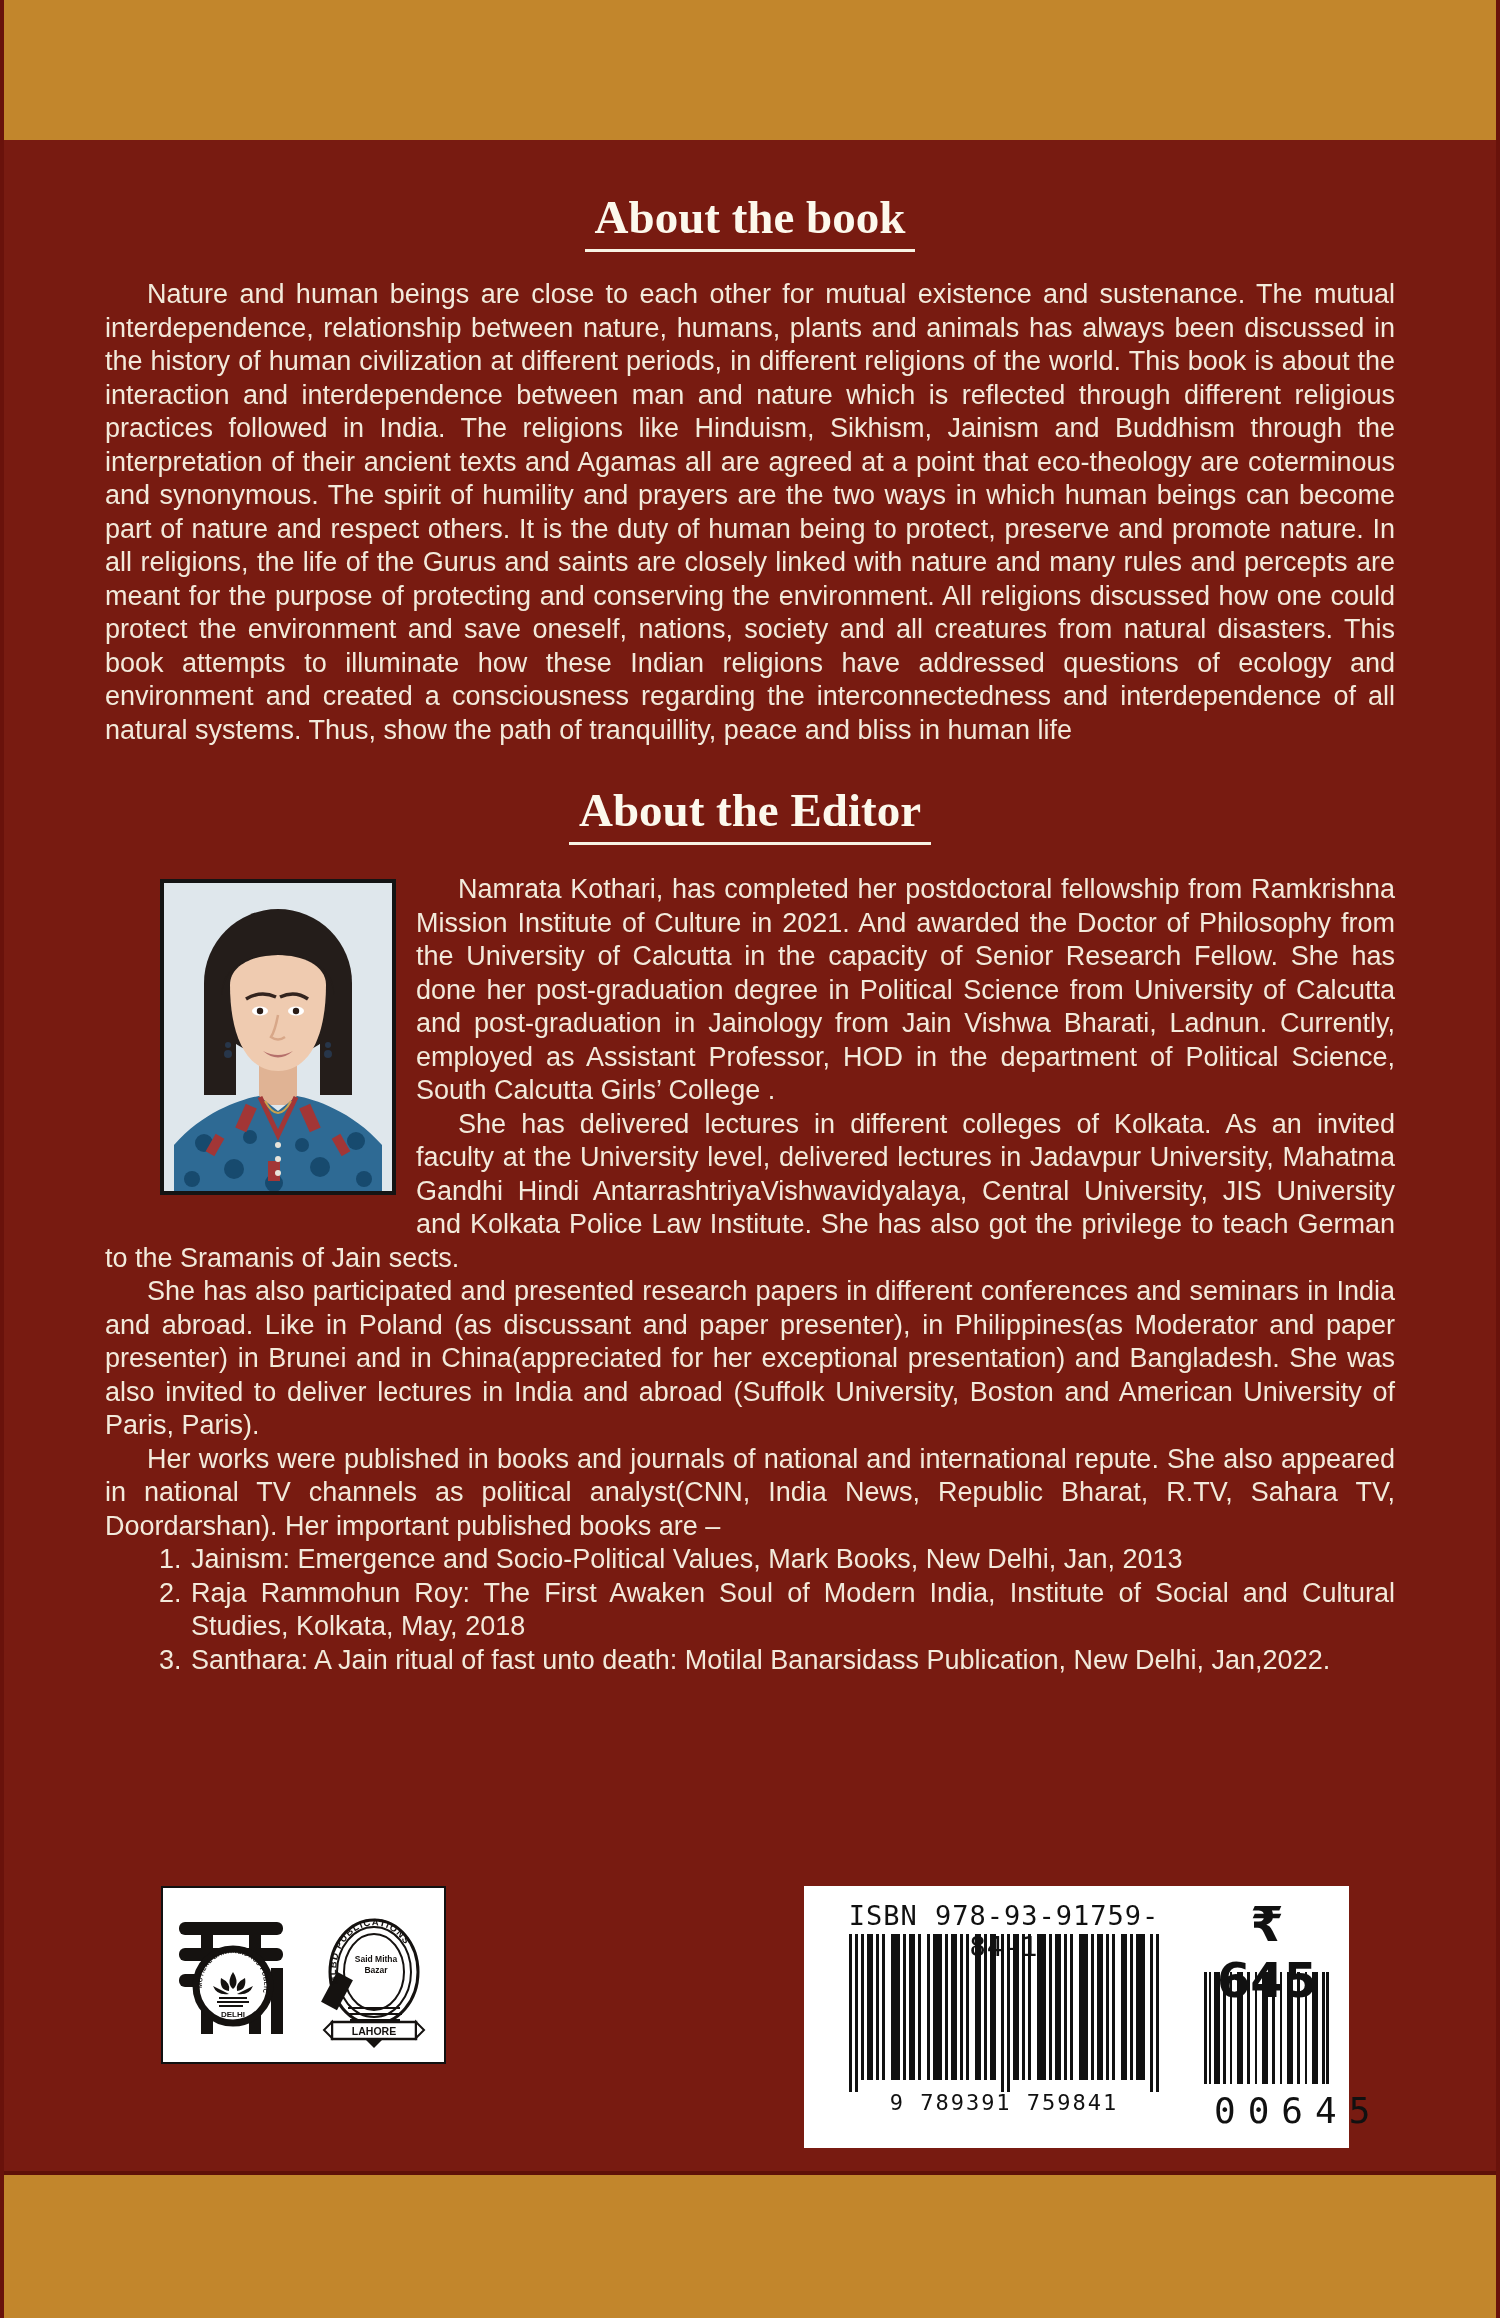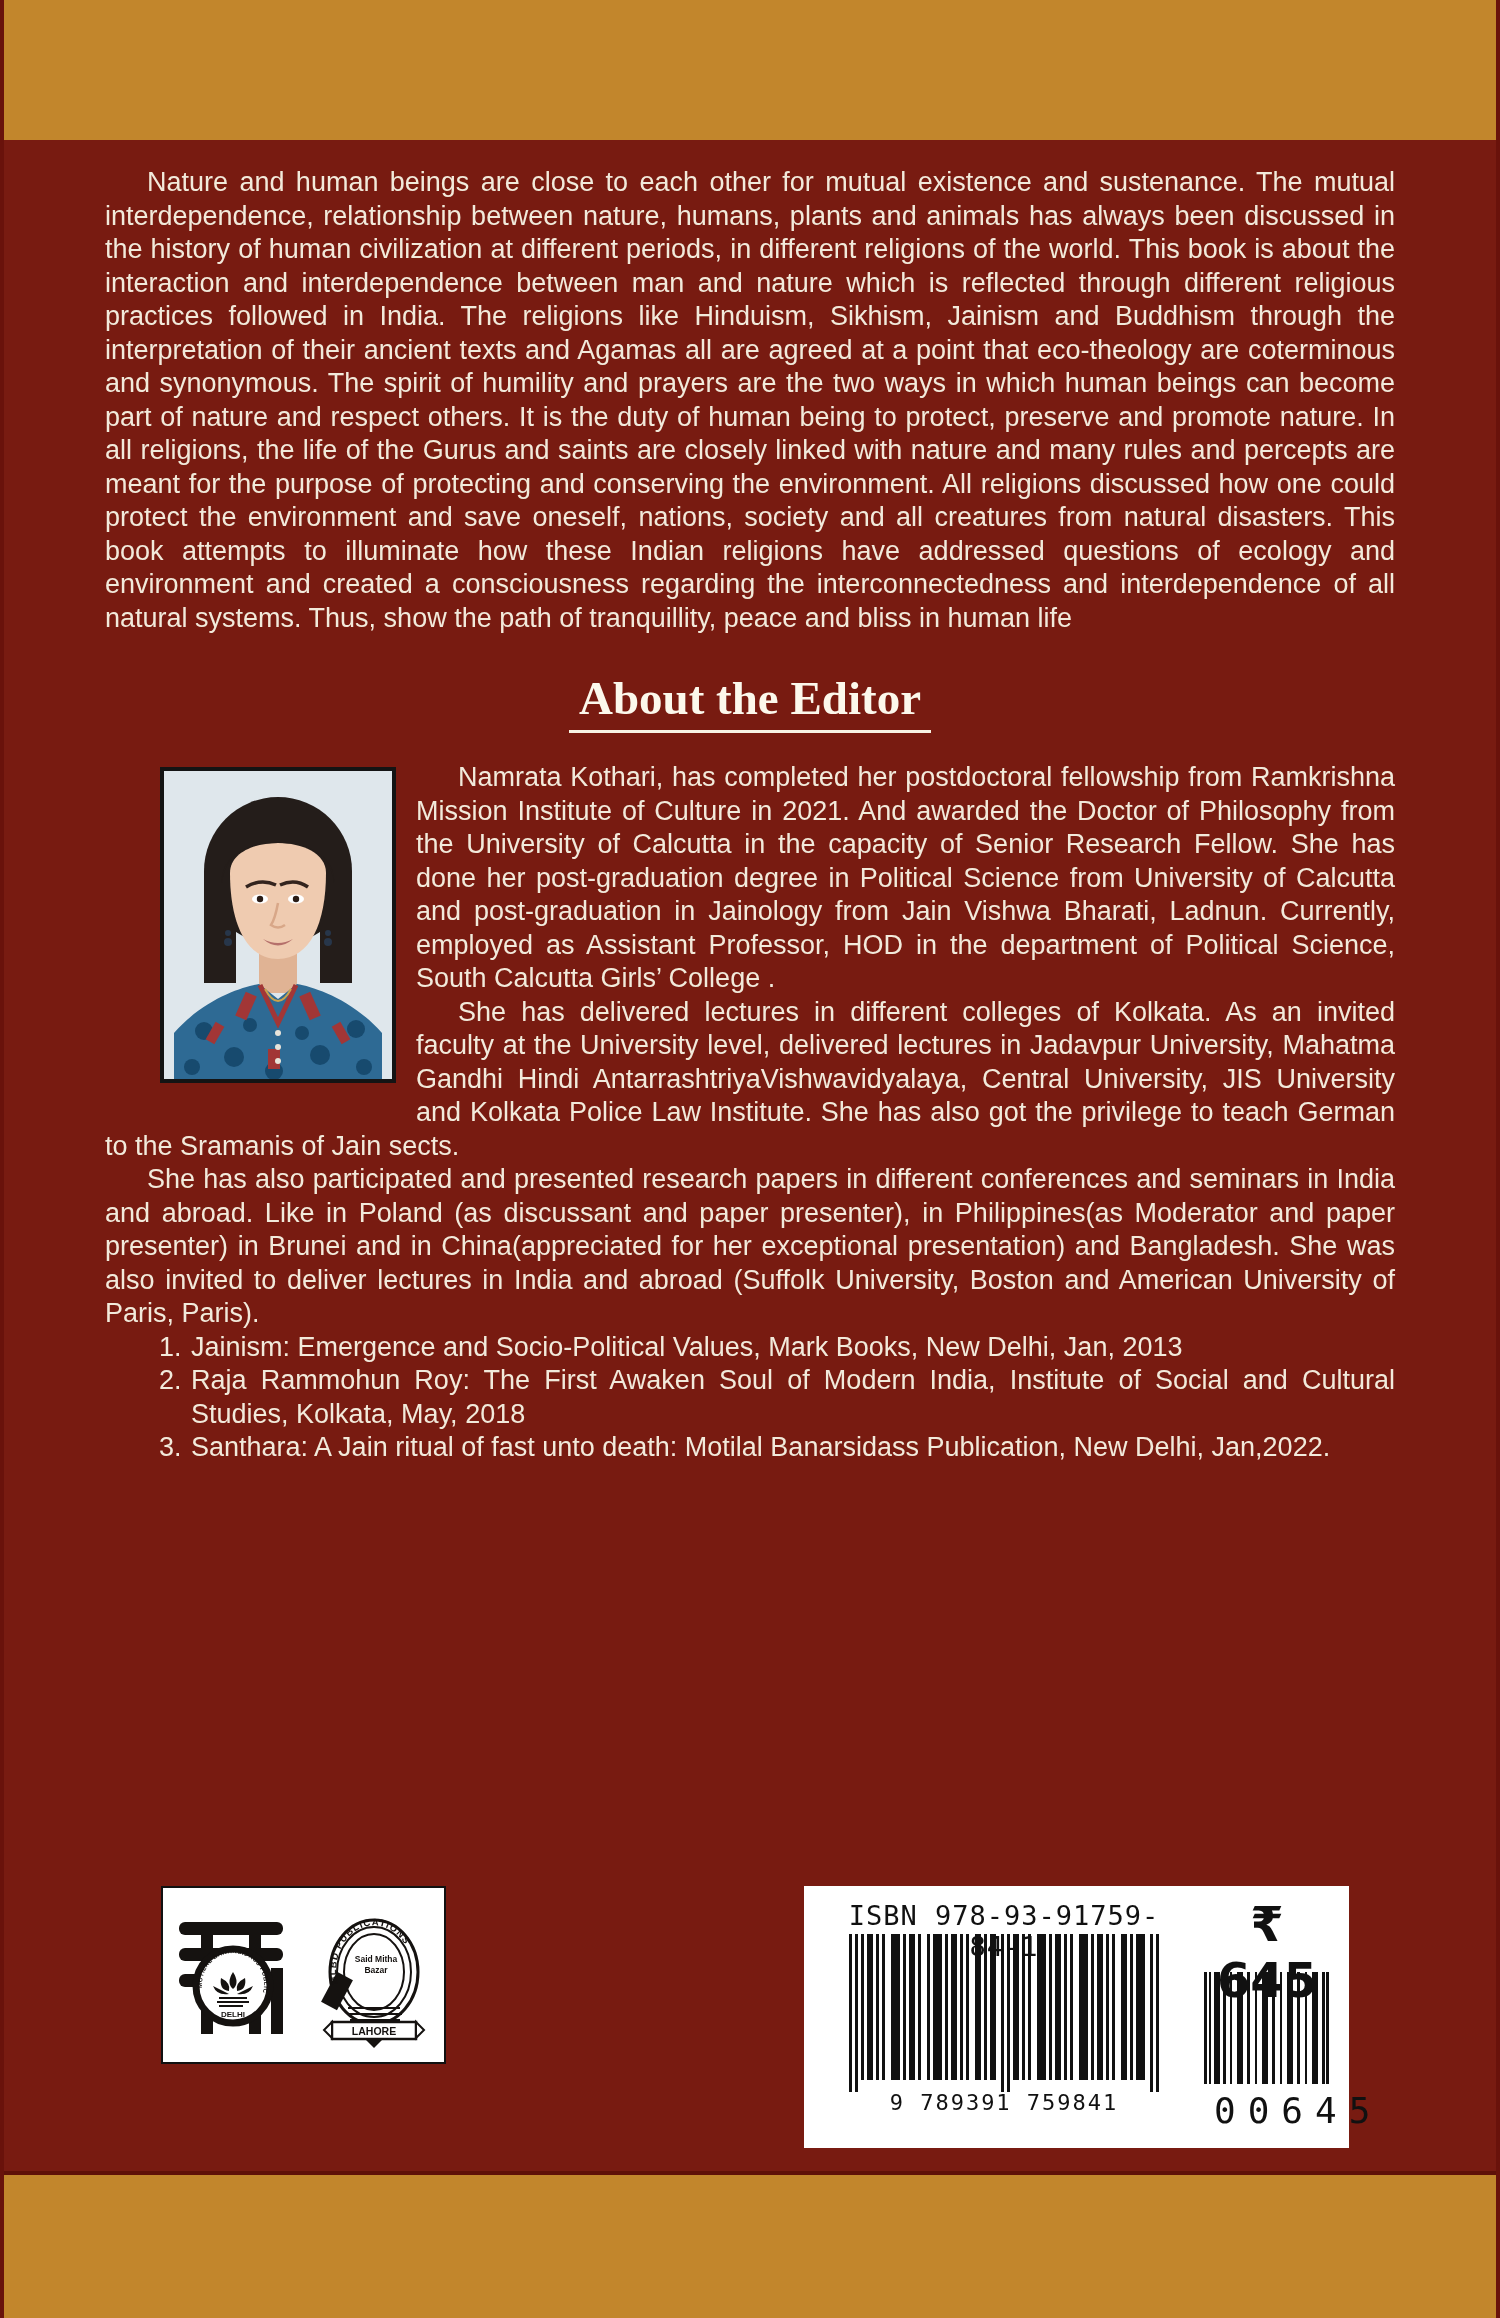--- a/index.html
+++ b/index.html
@@ -49,20 +49,23 @@
 </head>
 <body>
 
 <div class="page">
   <div class="inner">
     <div class="band band-top"></div>
     <div class="band band-bottom"></div>
 
     <div class="content">
 
+      <div class="heading-wrap">
+        <h1 class="heading">About the book</h1>
+      </div>
       <p class="body-text indent book-body">Nature and human beings are close to each other for mutual existence and sustenance. The mutual interdependence, relationship between nature, humans, plants and animals has always been discussed in the history of human civilization at different periods, in different religions of the world. This book is about the interaction and interdependence between man and nature which is reflected through different religious practices followed in India. The religions like Hinduism, Sikhism, Jainism and Buddhism through the interpretation of their ancient texts and Agamas all are agreed at a point that eco-theology are coterminous and synonymous. The spirit of humility and prayers are the two ways in which human beings can become part of nature and respect others. It is the duty of human being to protect, preserve and promote nature. In all religions, the life of the Gurus and saints are closely linked with nature and many rules and percepts are meant for the purpose of protecting and conserving the environment. All religions discussed how one could protect the environment and save oneself, nations, society and all creatures from natural disasters. This book attempts to illuminate how these Indian religions have addressed questions of ecology and environment and created a consciousness regarding the interconnectedness and interdependence of all natural systems. Thus, show the path of tranquillity, peace and bliss in human life</p>
 
       <div class="heading-wrap editor">
         <h1 class="heading">About the Editor</h1>
       </div>
 
       <div class="editor-block">
         <div class="photo-frame">
           <svg viewBox="0 0 228 308" width="228" height="308">
             <rect width="228" height="308" fill="#dfe7ec"></rect>
@@ -106,20 +109,21 @@
             <path d="M96 214 L114 252 L132 214" stroke="#a23636" stroke-width="5" fill="none"></path>
             <path d="M101 218 q13 24 26 0" stroke="#caa24c" stroke-width="2" fill="none"></path>
             <circle cx="114" cy="262" r="3" fill="#e8e4da"></circle>
               <circle cx="114" cy="276" r="3" fill="#e8e4da"></circle>
               <circle cx="114" cy="290" r="3" fill="#e8e4da"></circle>
           </svg>
         </div>
         <p class="body-text indent">Namrata Kothari, has completed her postdoctoral fellowship from Ramkrishna Mission Institute of Culture in 2021. And awarded the Doctor of Philosophy from the University of Calcutta in the capacity of Senior Research Fellow. She has done her post-graduation degree in Political Science from University of Calcutta and post-graduation in Jainology from Jain Vishwa Bharati, Ladnun. Currently, employed as Assistant Professor, HOD in the department of Political Science, South Calcutta Girls’ College .</p>
         <p class="body-text indent">She has delivered lectures in different colleges of Kolkata. As an invited faculty at the University level, delivered lectures in Jadavpur University, Mahatma Gandhi Hindi AntarrashtriyaVishwavidyalaya, Central University, JIS University and Kolkata Police Law Institute. She has also got the privilege to teach German to the Sramanis of Jain sects.</p>
         <p class="body-text indent">She has also participated and presented research papers in different conferences and seminars in India and abroad. Like in Poland (as discussant and paper presenter), in Philippines(as Moderator and paper presenter) in Brunei and in China(appreciated for her exceptional presentation) and Bangladesh. She was also invited to deliver lectures in India and abroad (Suffolk University, Boston and American University of Paris, Paris).</p>
+        <p class="body-text indent">Her works were published in books and journals of national and international repute. She also appeared in national TV channels as political analyst(CNN, India News, Republic Bharat, R.TV, Sahara TV, Doordarshan). Her important published books are –</p>
         <ol class="books">
           <li>Jainism: Emergence and Socio-Political Values, Mark Books, New Delhi, Jan, 2013</li>
           <li>Raja Rammohun Roy: The First Awaken Soul of Modern India, Institute of Social and Cultural Studies, Kolkata, May, 2018</li>
           <li>Santhara: A Jain ritual of fast unto death: Motilal Banarsidass Publication, New Delhi, Jan,2022.</li>
         </ol>
       </div>
     </div>
 
     <div class="logo-box">
       <svg class="logo-svg" viewBox="0 0 130 134" width="130" height="150">

